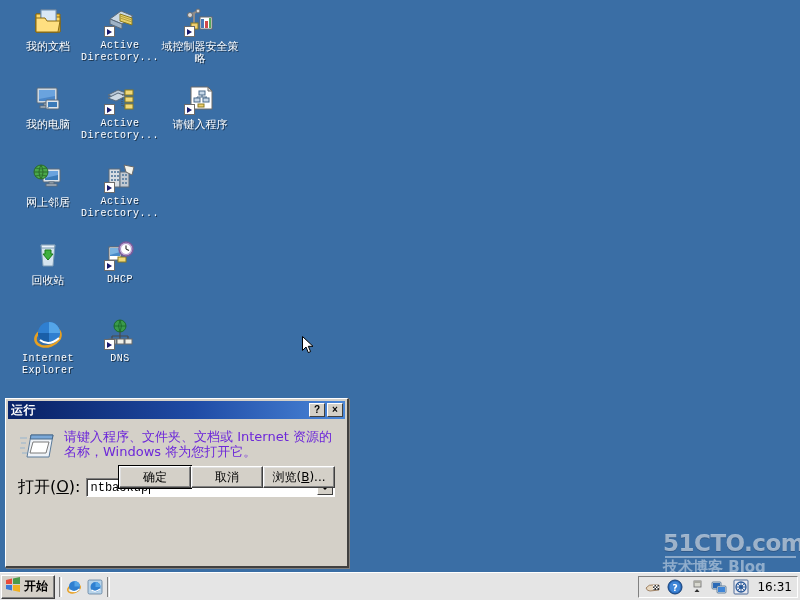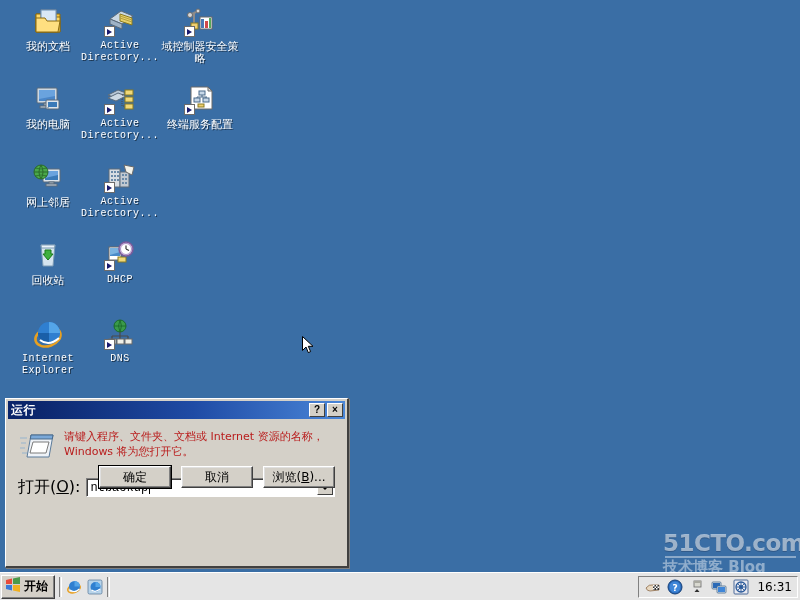--- a/index.html
+++ b/index.html
@@ -132,23 +132,23 @@
   }
   #run-icon {
     width: 34px;
     height: 30px;
     margin: 2px 10px 0 2px;
     flex: 0 0 auto;
     position: relative;
   }
   #run-prompt {
     font-family: "DejaVu Sans", sans-serif;
-    font-size: 11px;
+    font-size: 13px;
     line-height: 15px;
-    color: #b91c1c;
+    color: #6d28d9;
     width: 280px;
   }
 
   #open-row {
     display: flex;
     align-items: center;
     margin-top: 16px;
   }
   #open-label {
     font-family: "DejaVu Sans", sans-serif;
@@ -210,21 +210,20 @@
     border-top: 4px solid #000;
   }
 
   #run-buttons {
     position: absolute;
     left: 0; right: 0;
     bottom: 10px;
     display: flex;
     justify-content: flex-end;
     padding-right: 12px;
-    gap: 10px;
   }
   .win-btn {
     min-width: 72px;
     height: 22px;
     background: #d4d0c8;
     border-top: 1px solid #ffffff;
     border-left: 1px solid #ffffff;
     border-right: 1px solid #404040;
     border-bottom: 1px solid #404040;
     box-shadow: inset -1px -1px 0 #808080, inset 1px 1px 0 #dfdfdf;
@@ -443,21 +442,21 @@
         <path d="M7 4 L24 4 L28 8 L28 26 L7 26 Z" fill="#ffffff" stroke="#6a6a6a" stroke-width="1"></path>
         <path d="M24 4 L24 8 L28 8 Z" fill="#d8d8d8" stroke="#6a6a6a" stroke-width="1"></path>
         <rect x="15" y="8" width="6" height="4" fill="#c8d8e8" stroke="#4a6a8a"></rect>
         <rect x="10" y="15" width="6" height="4" fill="#c8d8e8" stroke="#4a6a8a"></rect>
         <rect x="19" y="15" width="6" height="4" fill="#c8d8e8" stroke="#4a6a8a"></rect>
         <path d="M18 12 L18 14 M13 14 L23 14 M13 14 L13 15 M22 14 L22 15" stroke="#4a6a8a" stroke-width="1" fill="none"></path>
         <rect x="14" y="21" width="6" height="3" fill="#f0d070" stroke="#8a7a20"></rect>
       </svg>
       <div class="shortcut"></div>
     </div>
-    <div class="cap">终端服务配置</div>
+    <div class="cap">请键入程序</div>
   </div>
 
   <div class="desk-icon" style="left:8px;top:161px;">
     <div class="glyph">
       <svg width="32" height="32" viewBox="0 0 32 32">
         <rect x="11" y="8" width="17" height="13" rx="1" fill="#dde5ec" stroke="#5a6a7a" stroke-width="1"></rect>
         <rect x="13" y="10" width="13" height="9" fill="#3a7ab8"></rect>
         <path d="M13 10 L26 10 L26 14 L13 17 Z" fill="#6aa3de"></path>
         <rect x="17" y="21" width="5" height="2" fill="#b5c2ce" stroke="#5a6a7a"></rect>
         <rect x="14" y="23" width="11" height="2" fill="#c8d2dc" stroke="#5a6a7a"></rect>

